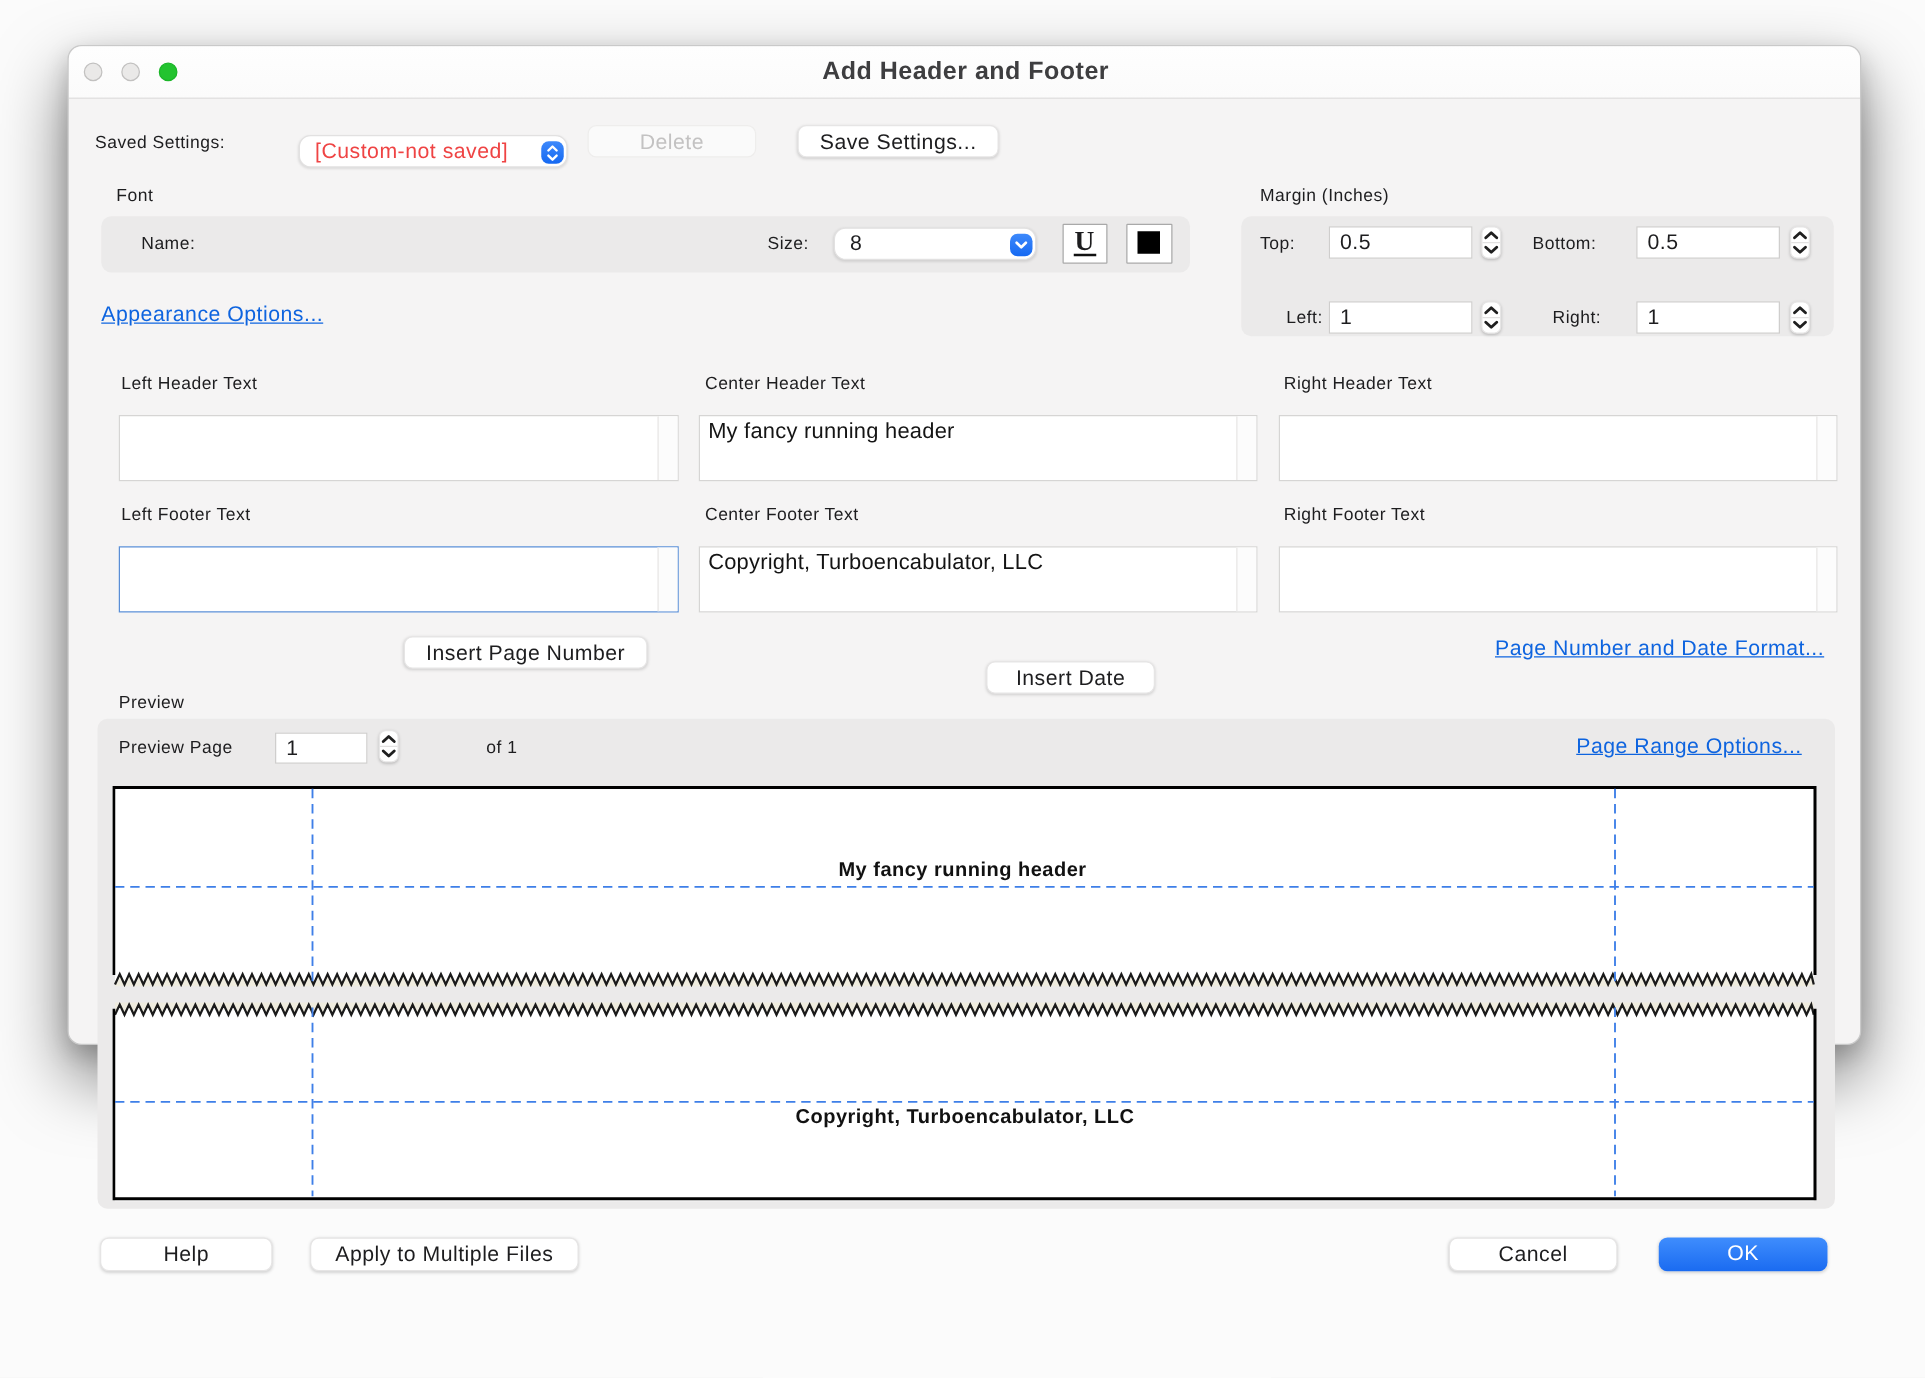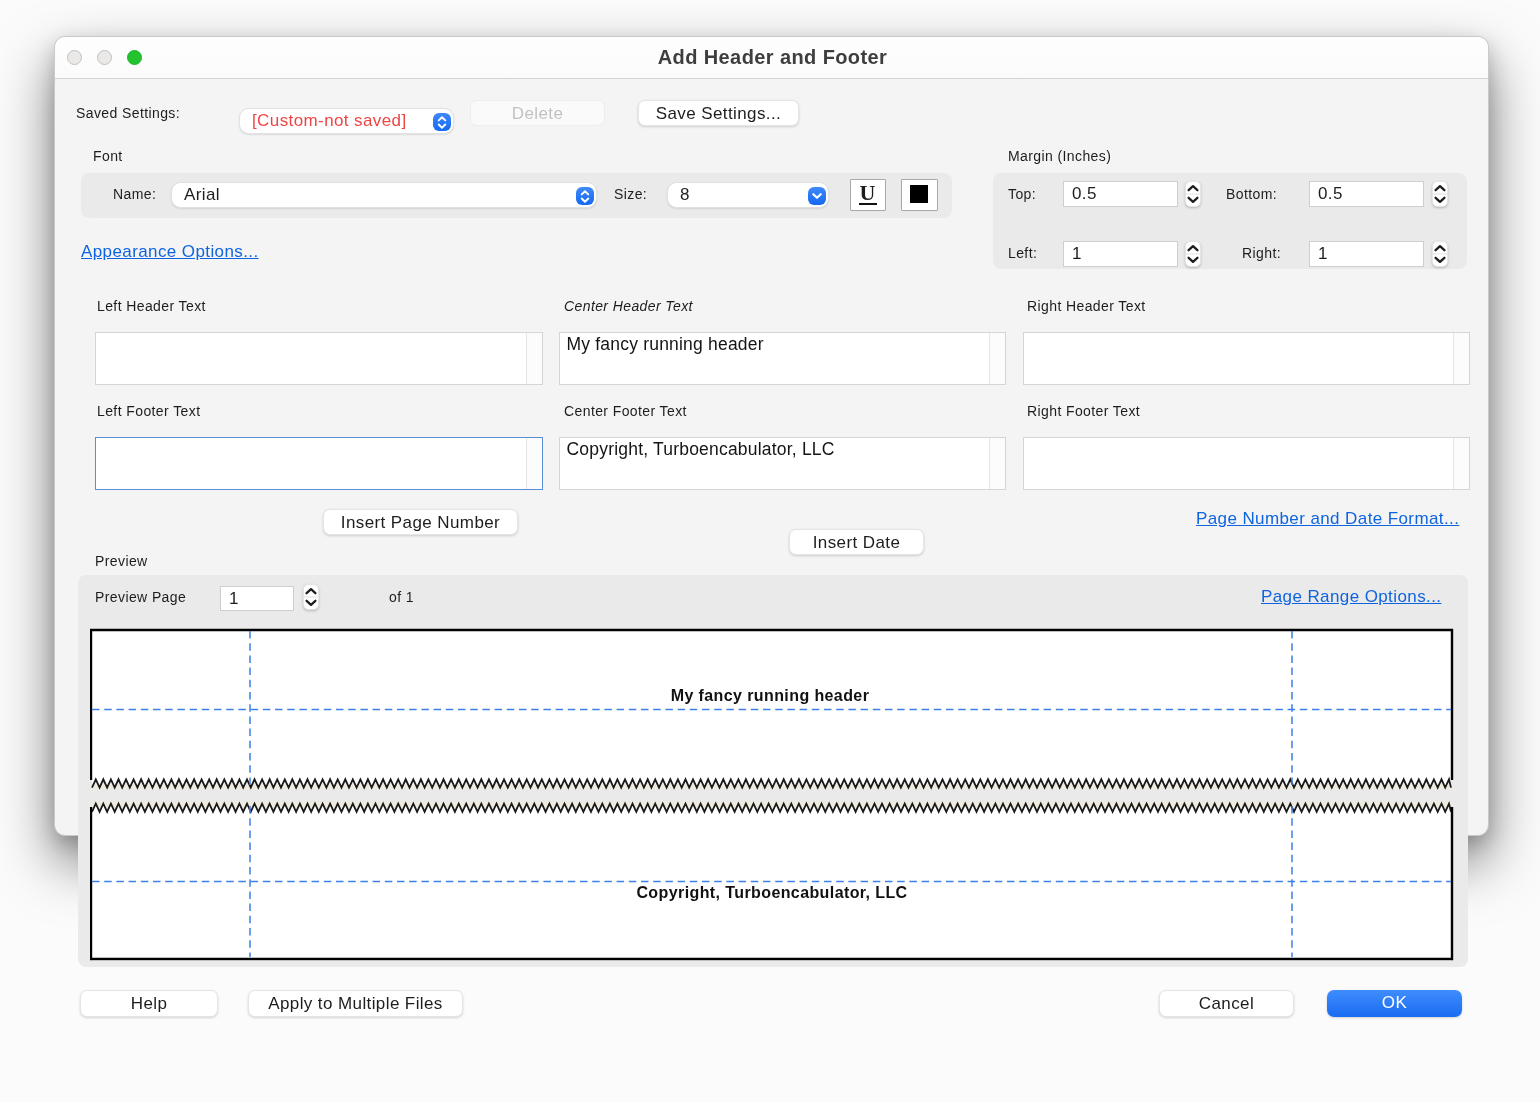--- a/index.html
+++ b/index.html
@@ -79,25 +79,20 @@
     <div class="step"><svg width="18" height="19" viewBox="0 0 18 19">
           <path d="M5.7 7.4 L9 4.2 L12.3 7.4 M5.7 11.5 L9 14.7 L12.3 11.5" fill="none" stroke="#fff" stroke-width="1.9" stroke-linecap="round" stroke-linejoin="round"></path>
         </svg></div>
   </div>
   <div class="btn" style="left:415px; top:63px; width:135px; height:26px; line-height:25px; color:#c3c2c2; background:#fafafa; border-color:#eeedec; box-shadow:none;">Delete</div>
   <div class="btn" style="left:583px; top:63px; width:161px; height:26px; line-height:25px;">Save Settings...</div>
 
   <div class="lbl" style="left:38px; top:111px;">Font</div>
   <div class="groupbox" style="left:26px; top:136px; width:871px; height:45px;"></div>
   <div class="lbl" style="left:58px; top:149px;">Name:</div>
-  <div class="combo" style="left:116px; top:145px; width:426px; height:26px;">Arial
-    <div class="step"><svg width="18" height="19" viewBox="0 0 18 19">
-          <path d="M5.7 7.4 L9 4.2 L12.3 7.4 M5.7 11.5 L9 14.7 L12.3 11.5" fill="none" stroke="#fff" stroke-width="1.9" stroke-linecap="round" stroke-linejoin="round"></path>
-        </svg></div>
-  </div>
   <div class="lbl" style="left:559px; top:149px;">Size:</div>
   <div class="combo" style="left:612px; top:145px; width:162px; height:26px;">8
     <div class="step"><svg width="18" height="19" viewBox="0 0 18 19">
           <path d="M5.3 7.2 L9 10.8 L12.7 7.2" fill="none" stroke="#fff" stroke-width="2.1" stroke-linecap="round" stroke-linejoin="round"></path>
         </svg></div>
   </div>
   <div class="btn" style="left:794.5px; top:141.5px; width:36.5px; height:32.5px; border-radius:1px; border:1.5px solid #a9a9a9; box-shadow:none; font-family:'Liberation Serif',serif; font-size:22px; line-height:25px; font-weight:bold;">U<div style="position:absolute; left:8px; width:18px; top:23px; height:2px; background:#111;"></div></div>
   <div class="btn" style="left:846px; top:141.5px; width:36.5px; height:32.5px; border-radius:1px; border:1.5px solid #a9a9a9; box-shadow:none;">
       <div style="position:absolute; left:8px; top:5.5px; width:18px; height:18px; background:#000;"></div>
     </div>
@@ -109,37 +104,37 @@
   <div class="stepper" style="left:1130px; top:143.5px; height:26px;"><svg width="14" height="24" viewBox="0 0 14 24">
         <line x1="-1" y1="12" x2="15" y2="12" stroke="#e2e1e1" stroke-width="1"></line>
         <path d="M2.6 8.2 L7 4.2 L11.4 8.2 M2.6 15.8 L7 19.8 L11.4 15.8" fill="none" stroke="#1f1f1f" stroke-width="2.3" stroke-linecap="round" stroke-linejoin="round"></path>
       </svg></div>
   <div class="lbl" style="left:1171px; top:149px;">Bottom:</div>
   <div class="field" style="left:1254px; top:144px; width:115px; height:26px; line-height:24px;">0.5</div>
   <div class="stepper" style="left:1377px; top:143.5px; height:26px;"><svg width="14" height="24" viewBox="0 0 14 24">
         <line x1="-1" y1="12" x2="15" y2="12" stroke="#e2e1e1" stroke-width="1"></line>
         <path d="M2.6 8.2 L7 4.2 L11.4 8.2 M2.6 15.8 L7 19.8 L11.4 15.8" fill="none" stroke="#1f1f1f" stroke-width="2.3" stroke-linecap="round" stroke-linejoin="round"></path>
       </svg></div>
-  <div class="lbl" style="left:953px; top:208px;">Left:</div>
+  <div class="lbl" style="left:974px; top:208px;">Left:</div>
   <div class="field" style="left:1008px; top:204px; width:115px; height:26px; line-height:24px;">1</div>
   <div class="stepper" style="left:1130px; top:204px; height:26px;"><svg width="14" height="24" viewBox="0 0 14 24">
         <line x1="-1" y1="12" x2="15" y2="12" stroke="#e2e1e1" stroke-width="1"></line>
         <path d="M2.6 8.2 L7 4.2 L11.4 8.2 M2.6 15.8 L7 19.8 L11.4 15.8" fill="none" stroke="#1f1f1f" stroke-width="2.3" stroke-linecap="round" stroke-linejoin="round"></path>
       </svg></div>
   <div class="lbl" style="left:1187px; top:208px;">Right:</div>
   <div class="field" style="left:1254px; top:204px; width:115px; height:26px; line-height:24px;">1</div>
   <div class="stepper" style="left:1377px; top:204px; height:26px;"><svg width="14" height="24" viewBox="0 0 14 24">
         <line x1="-1" y1="12" x2="15" y2="12" stroke="#e2e1e1" stroke-width="1"></line>
         <path d="M2.6 8.2 L7 4.2 L11.4 8.2 M2.6 15.8 L7 19.8 L11.4 15.8" fill="none" stroke="#1f1f1f" stroke-width="2.3" stroke-linecap="round" stroke-linejoin="round"></path>
       </svg></div>
 
   <div class="link" style="left:26px; top:205px;">Appearance Options...</div>
 
   <div class="lbl" style="left:42px; top:261px;">Left Header Text</div>
-  <div class="lbl" style="left:509px; top:261px;font-style:italic;">Center Header Text</div>
+  <div class="lbl" style="left:509px; top:261px;">Center Header Text</div>
   <div class="lbl" style="left:972px; top:261px;">Right Header Text</div>
   <div class="tbox" style="left:40px; top:295px; width:448px; height:53px;">
       <div class="gutter"></div>
     </div>
   <div class="tbox" style="left:504px; top:295px; width:447px; height:53px;">
       <div class="gutter"></div>
       <div class="txt">My fancy running header</div>
     </div>
   <div class="tbox" style="left:968px; top:295px; width:447px; height:53px;">
       <div class="gutter"></div>

